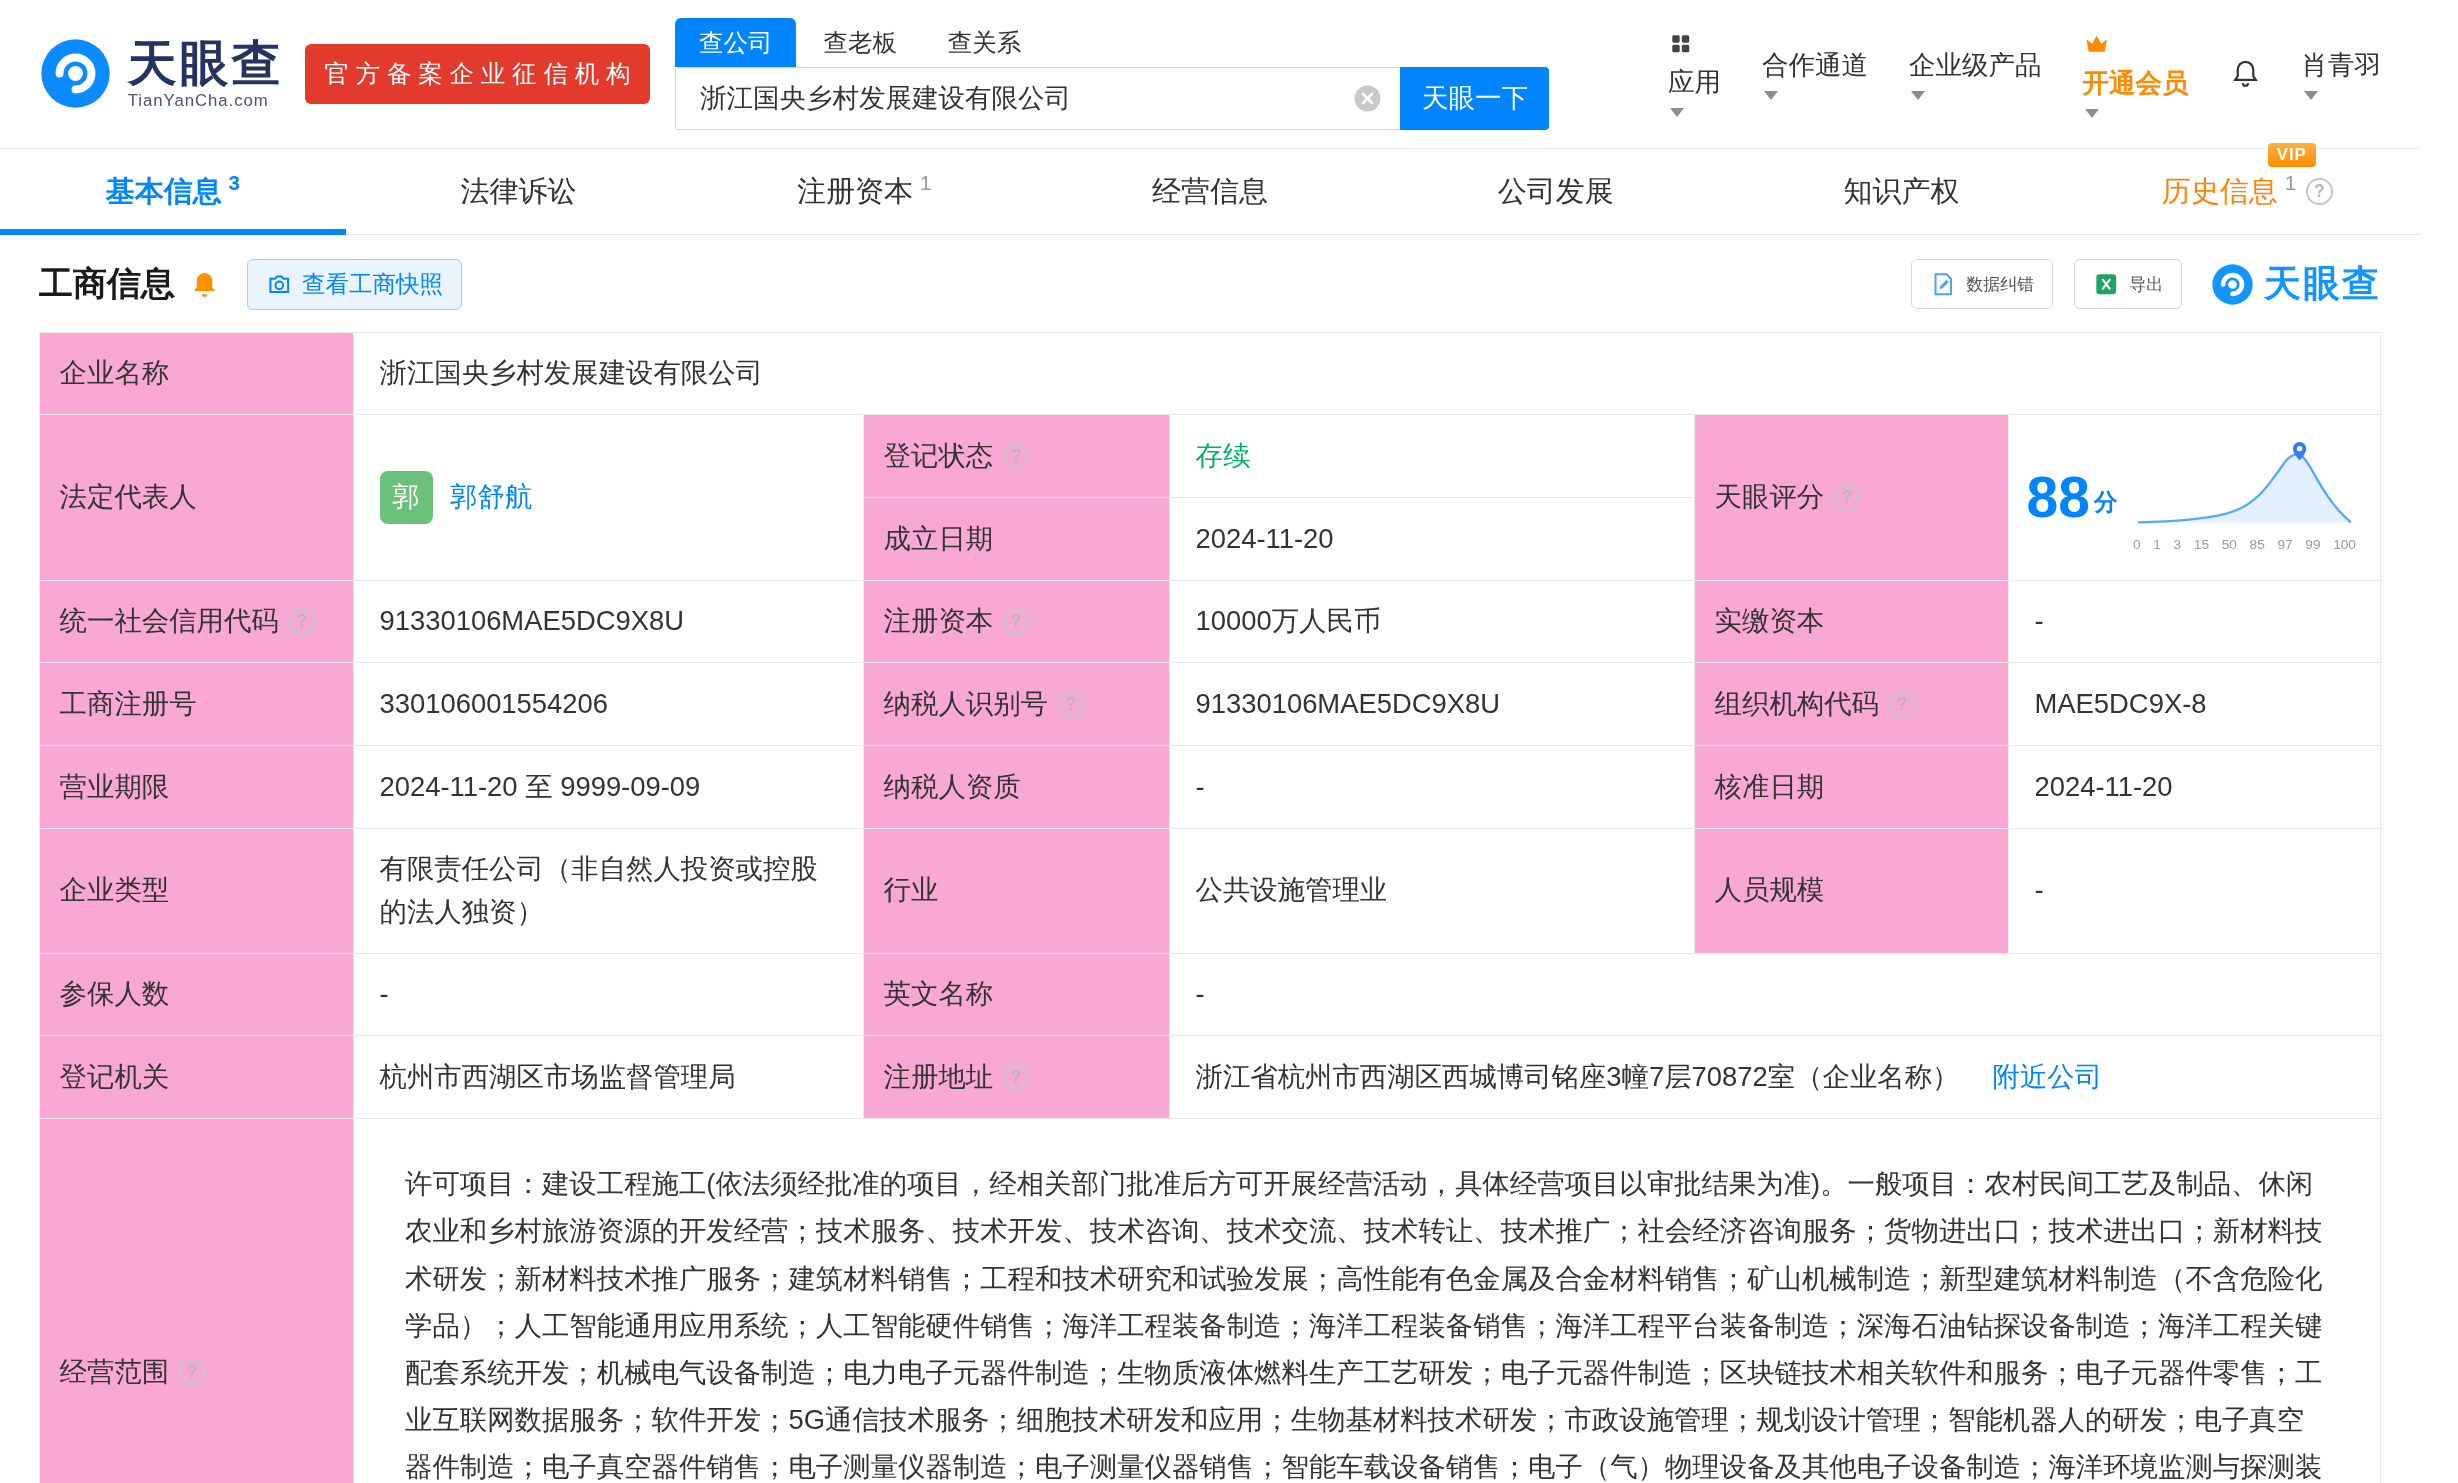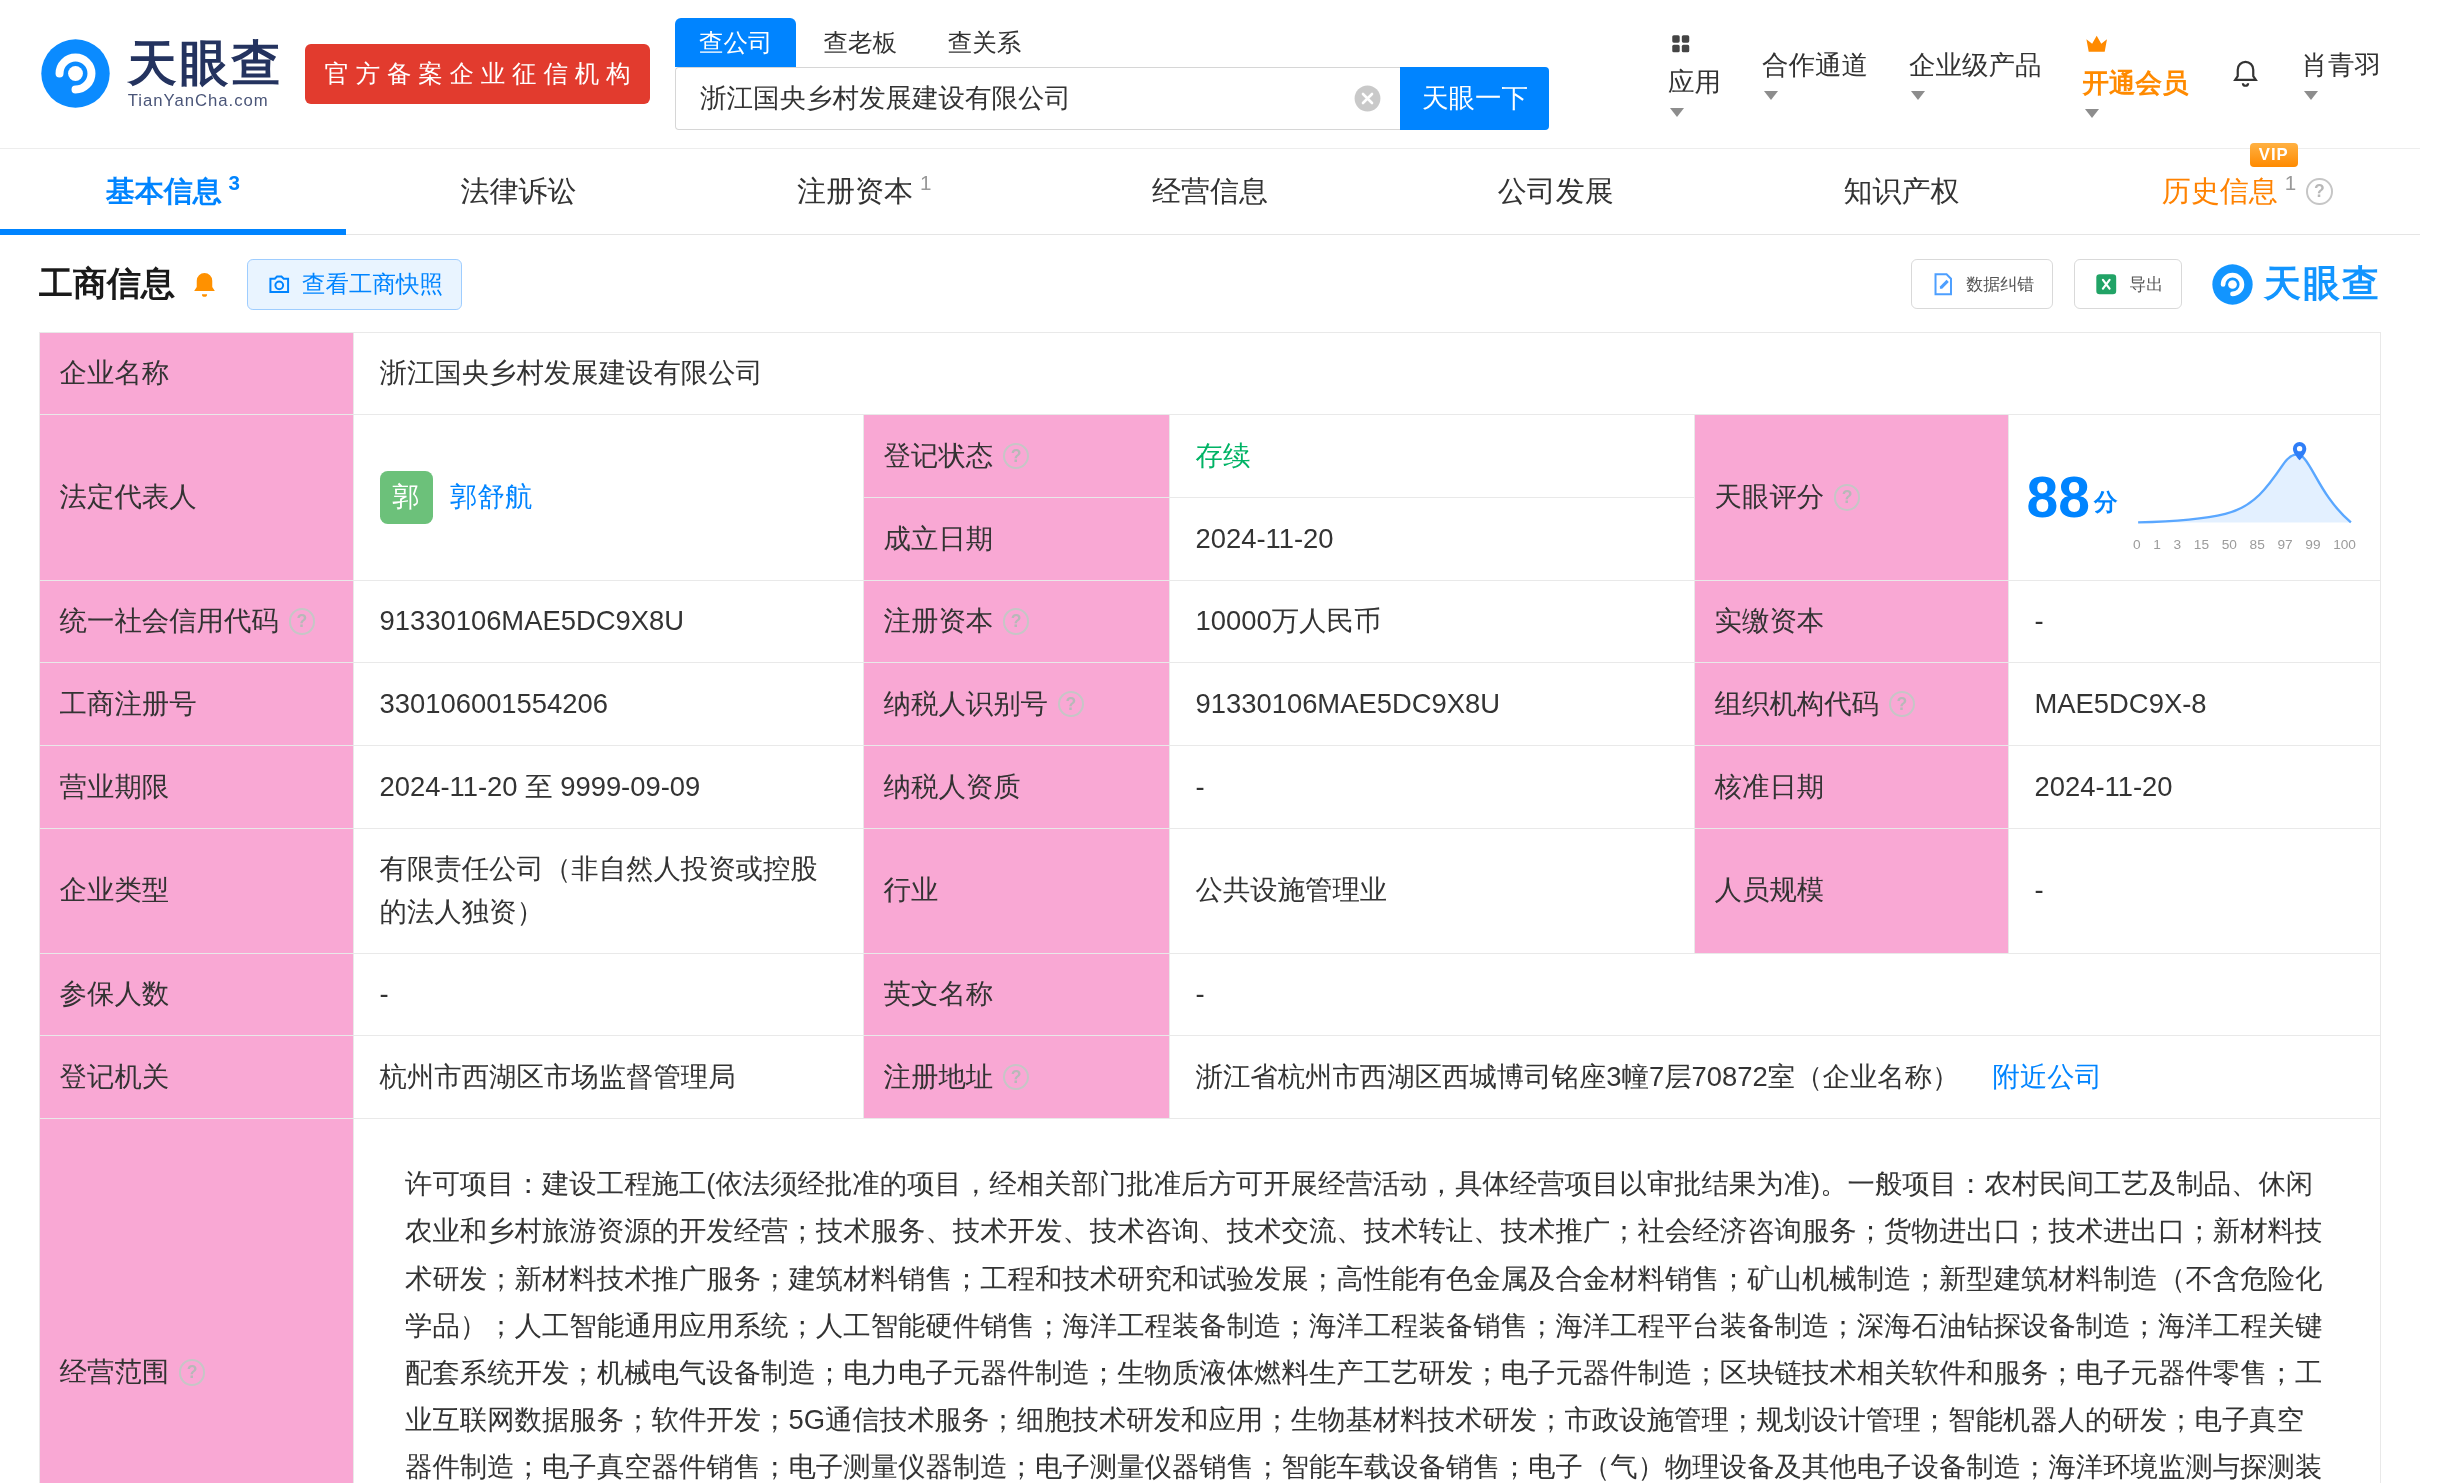--- a/index.html
+++ b/index.html
@@ -32,21 +32,21 @@
 
   
   .page-tabs{display:flex;height:86px;border-bottom:1px solid #e5e5e5;background:#fff;}
   .ptab{flex:1;display:flex;align-items:center;justify-content:center;font-size:29px;color:#333;cursor:pointer;position:relative;}
   .ptab .count{font-size:20.6px;color:#999;margin-left:6.9px;transform:translateY(-8.8px);}
   .ptab.active{color:#0084ff;font-weight:bold;}
   .ptab.active::after{content:"";position:absolute;left:0;right:0;bottom:-1px;height:5.9px;background:#0084ff;}
   .ptab.active .count{color:#0084ff;}
   .ptab.history{color:#ff8201;}
   .ptab-inner{position:relative;display:flex;align-items:center;}
-  .vip-badge{position:absolute;top:-29px;right:35px;background:linear-gradient(180deg,#ffb143,#ff8a00);color:#fff;font-size:16.7px;font-weight:bold;padding:2px 8.8px;border-radius:3.9px;letter-spacing:1px;}
+  .vip-badge{position:absolute;top:-29px;right:17px;background:linear-gradient(180deg,#ffb143,#ff8a00);color:#fff;font-size:16.7px;font-weight:bold;padding:2px 8.8px;border-radius:3.9px;letter-spacing:1px;}
 
   
   .q{display:inline-flex;align-items:center;justify-content:center;width:26.5px;height:26.5px;border:2px solid #c6c6c6;border-radius:50%;color:#b8b8b8;font-size:17.6px;margin-left:9.8px;flex-shrink:0;cursor:pointer;font-weight:bold;}
   .q::after{content:"?";}
 
   
   .section-head{display:flex;align-items:center;padding:23.5px 39px 21.6px;}
   .section-title{font-size:34px;font-weight:bold;color:#1a1a1a;}
   .sub-bell{margin-left:13.7px;display:flex;cursor:pointer;}
   .snapshot-btn{margin-left:27.4px;display:flex;align-items:center;gap:9.8px;background:#e9f4ff;border:1px solid #9ecdff;color:#0084ff;font-size:23.5px;padding:8.8px 17.6px;border-radius:5.9px;cursor:pointer;font-family:inherit;}

